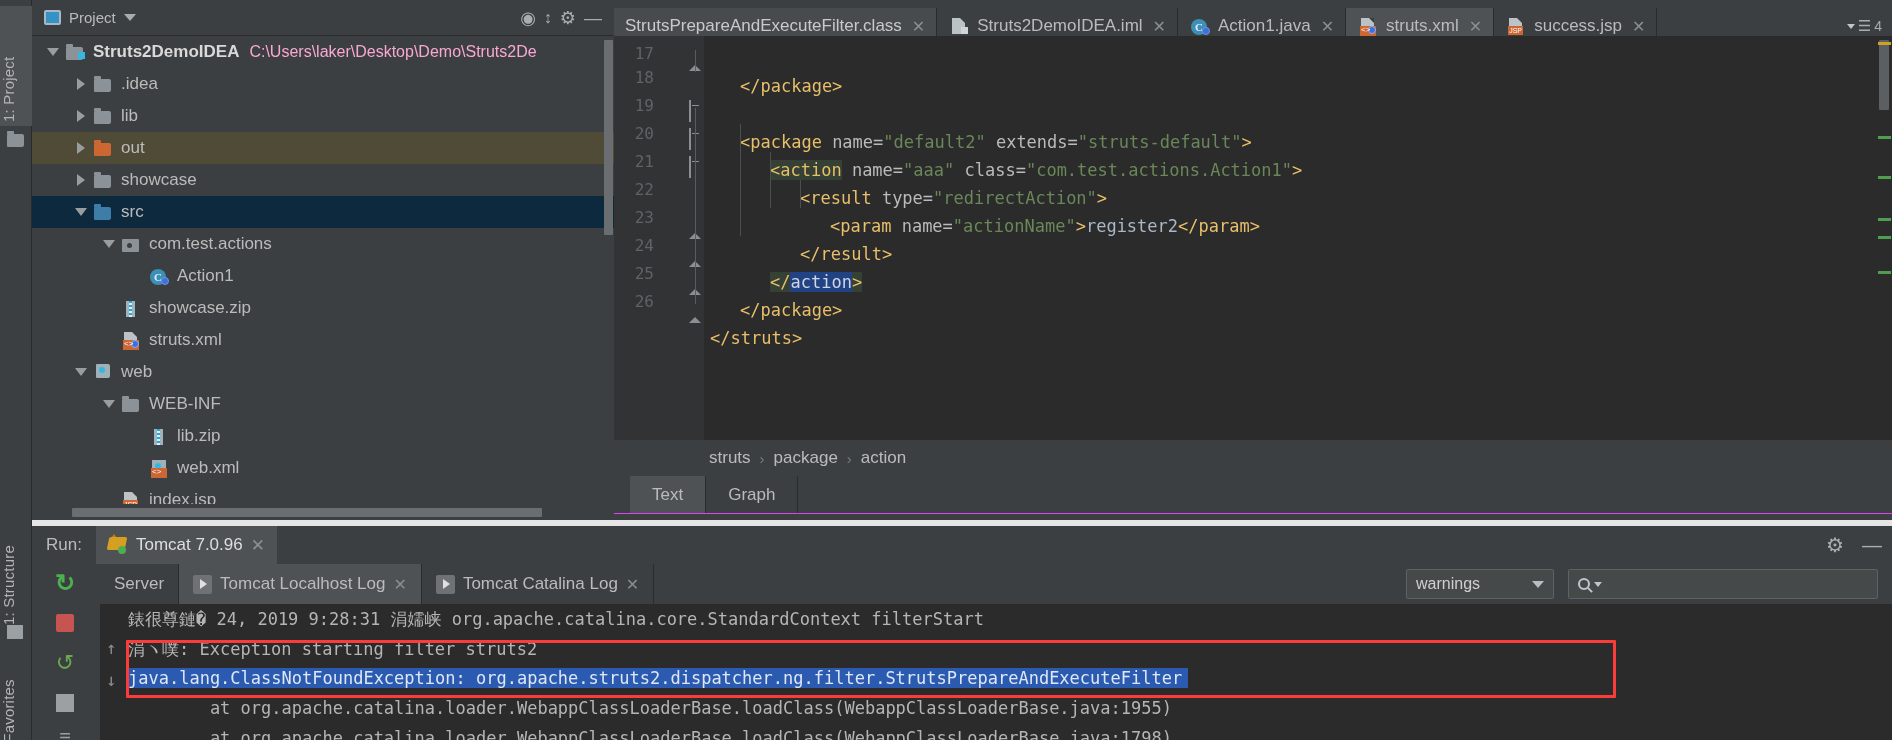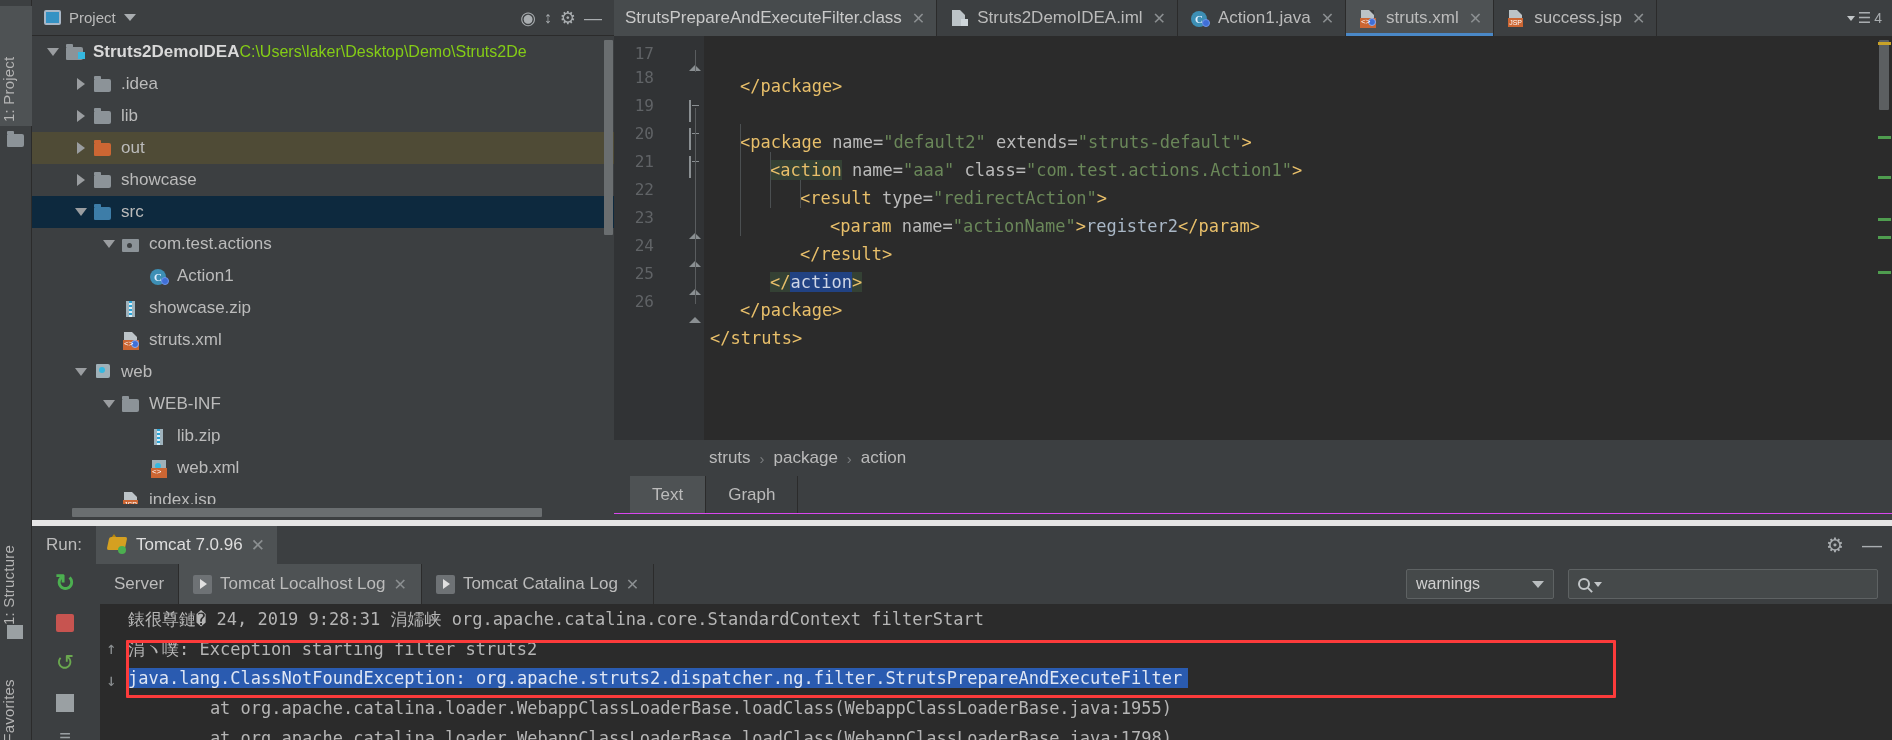--- a/index.html
+++ b/index.html
@@ -93,32 +93,32 @@
   .ic .doc::before{content:"";position:absolute;right:0;top:0;border-left:5px solid transparent;border-top:5px solid #3c3f41;}
   .ic .badge{position:absolute;left:3px;bottom:0px;height:9px;padding:0 1px;background:#cc6633;color:#fff;
              font-size:7px;line-height:9px;font-family:"Liberation Sans",sans-serif;}
   .ic .xmlb{position:absolute;left:3px;bottom:-1px;width:16px;height:10px;background:#cc6633;}
   .ic .xmlb::after{content:"<>";position:absolute;left:1px;top:-1px;font-size:8px;color:#fff;}
   .ic .xmlb .gear{position:absolute;right:0px;top:0px;width:8px;height:8px;border-radius:50%;background:#3f6fd8;border:1px solid #90aef0;}
   .ic .wdoc{position:absolute;left:4px;top:1px;width:14px;height:14px;background:#9fb0b8;}
   .ic .wdoc::after{content:"";position:absolute;left:3px;top:3px;width:6px;height:6px;border-radius:50%;background:#35b8e0;}
   .tlabel { color:#bbbbbb; }
   .tlabel.bold { font-weight: bold; color: #d9d9d9; }
-  .tpath { color:#84cc16; font-size:16px; }
+  .tpath { color:#f9a8d4; margin-left: 10px; font-size:16px; }
 
   .hscroll {
     position:absolute; left:0; right:0; bottom:0; height:16px; background:#3c3f41;
   }
   .hscroll .thumb { position:absolute; left:40px; top:4px; width:470px; height:9px; background:#6a6e70; border-radius:1px; }
 
   .vscroll-proj { position:absolute; right:1px; top:40px; width:9px; height:195px; background:#6a6e70; border-radius:1px;}
 
   
   .tabbar {
-    position:absolute; left: 614px; top: 0; right: 0; height: 36px;
+    position:absolute; left: 614px; top: 8px; right: 0; height: 36px;
     background: #3c3f41; display:flex; align-items:stretch;
   }
   .etab {
     display:flex; align-items:center; gap:7px; padding: 0 11px;
     font-size:17px; color:#bbbbbb; white-space:nowrap; cursor:pointer;
     border-right:1px solid #2b2b2b; position:relative;
   }
   .etab.dim { background:#474b4d; color:#c9c9c9; }
   .etab.active { background:#4e5254; }
   .etab.active::after {

